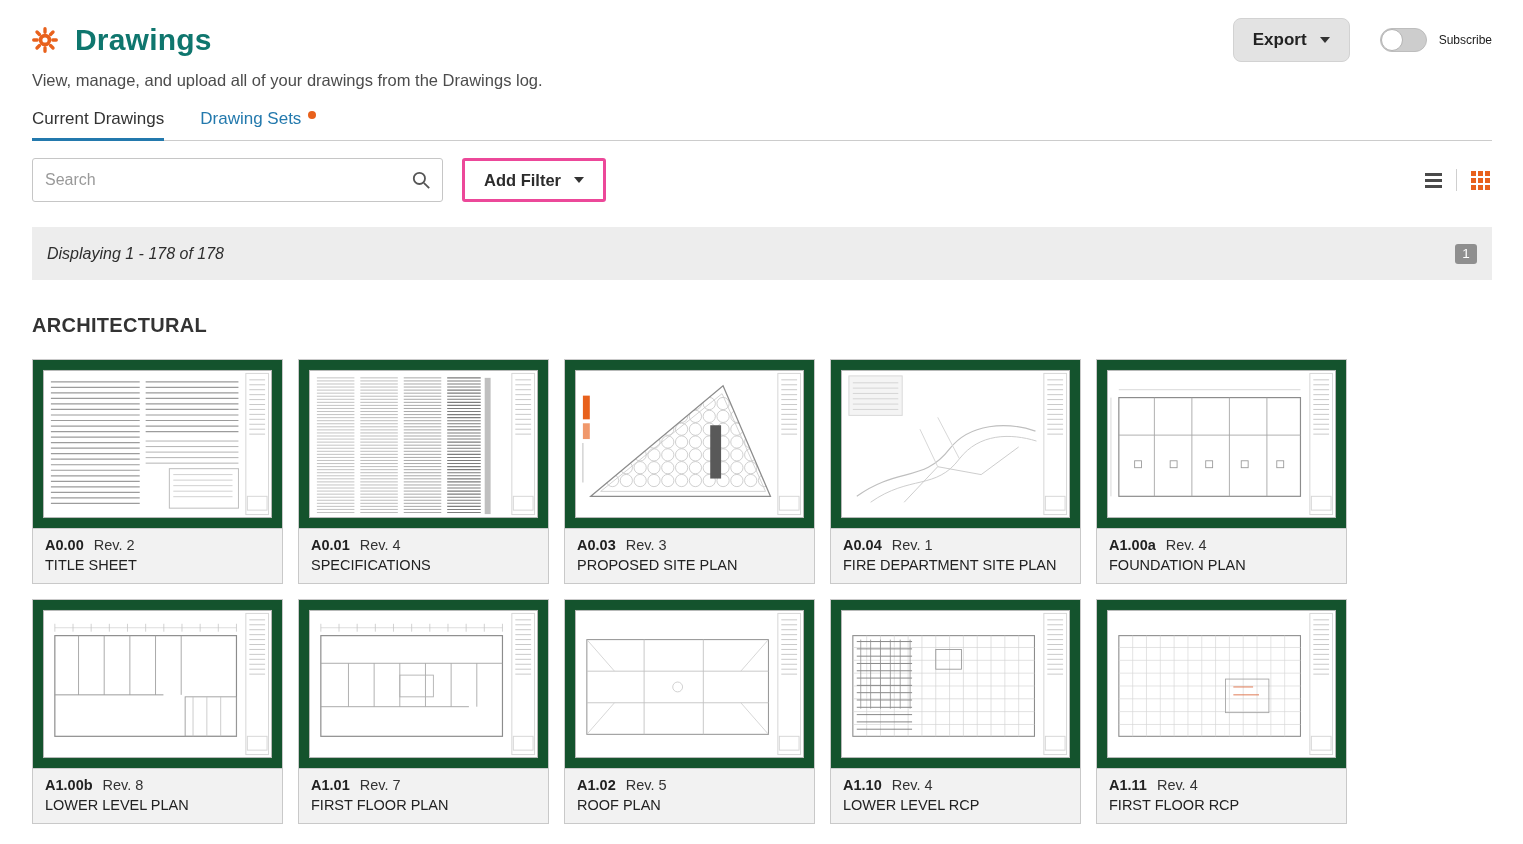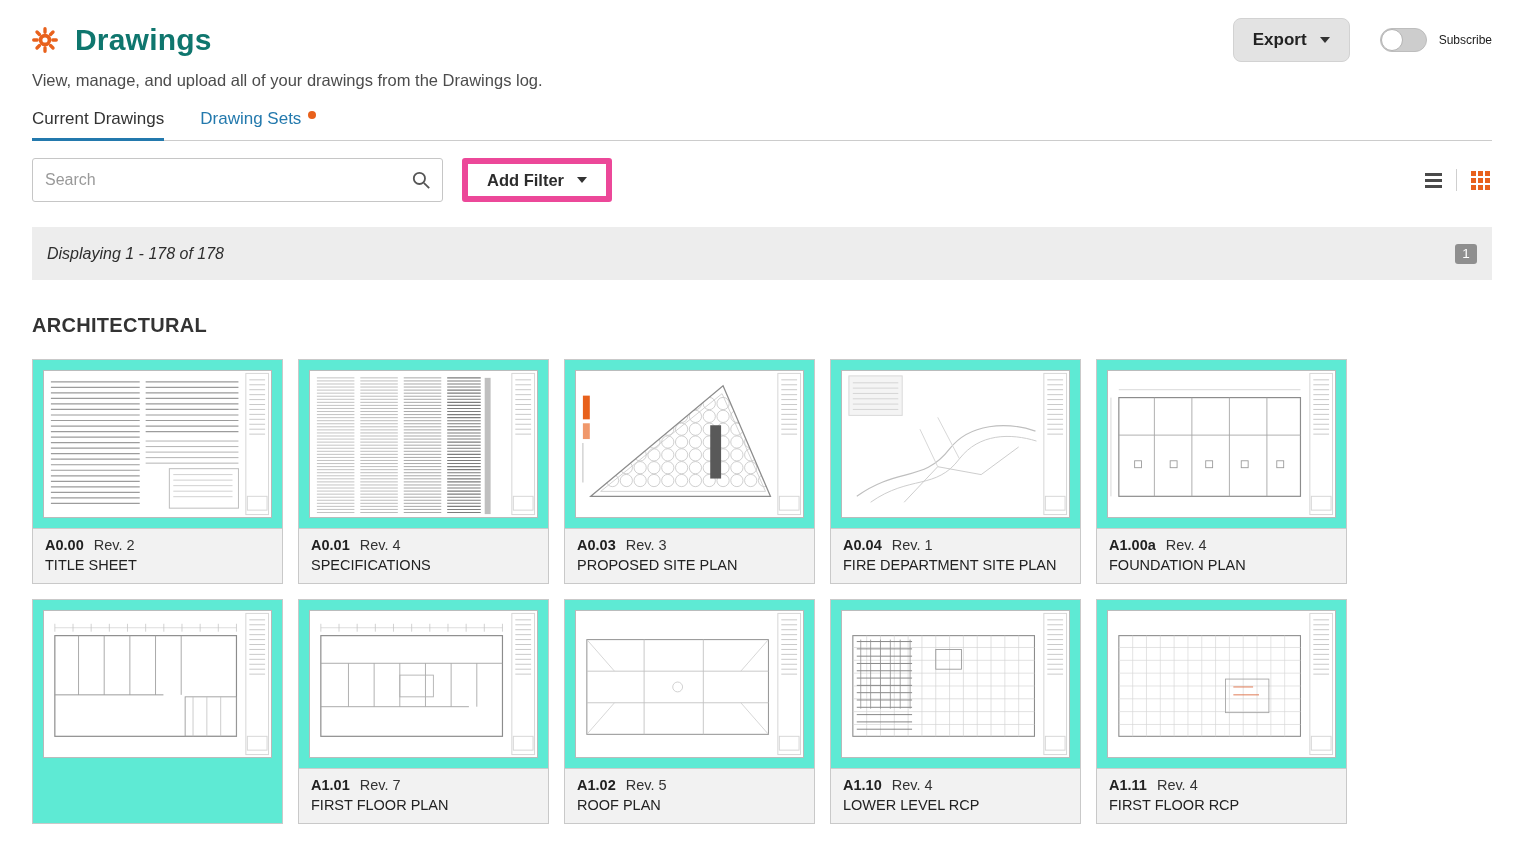--- a/index.html
+++ b/index.html
@@ -42,40 +42,40 @@
   .toolbar { display:flex; align-items:center; margin-top:17px; }
   .search-wrap { position:relative; width:411px; }
   .search-input {
     width:100%; height:44px; border:1px solid #c6c6c6; border-radius:3px;
     padding:0 42px 0 12px; font-size:16px; color:#333; font-family:inherit; outline:none;
   }
   .search-input::placeholder { color:#999; }
   .search-icon { position:absolute; right:12px; top:12px; width:20px; height:20px; cursor:pointer; }
   .add-filter-btn {
     margin-left:19px; height:44px; display:flex; align-items:center; gap:13px;
-    background:#fff; border:6px solid #ec4899; border-radius:3px; padding:0 19px;
+    background:#fff; border:3px solid #ec4899; border-radius:3px; padding:0 19px;
     font-size:16.5px; font-weight:bold; color:#2c2c2c; font-family:inherit; cursor:pointer;
   }
   .view-icons { margin-left:auto; display:flex; align-items:center; gap:12px; }
   .list-icon { display:flex; flex-direction:column; gap:3px; cursor:pointer; padding:2px; }
   .list-icon span { width:17px; height:3px; background:#4a4a4a; }
   .icon-sep { width:1px; height:22px; background:#cfcfcf; }
   .grid-icon { display:grid; grid-template-columns:repeat(3,5px); grid-auto-rows:5px; gap:2px; cursor:pointer; padding:2px; }
   .grid-icon span { width:5px; height:5px; background:var(--accent); }
 
   
   .status-bar { margin-top:25px; background:#ededed; height:53px; display:flex; align-items:center; padding:0 15px; }
   .status-text { font-style:italic; font-size:16px; color:#2e2e2e; }
   .page-badge { margin-left:auto; background:#8f8f8f; color:#fff; font-size:13.5px; min-width:22px; height:20px; line-height:20px; text-align:center; border-radius:3px; cursor:pointer; }
 
   .section-title { margin:34px 0 0 0; font-size:20px; font-weight:bold; color:#333; letter-spacing:.3px; }
 
   
   .cards-grid { margin-top:22px; display:grid; grid-template-columns:repeat(5,251px); gap:15px; }
-  .card { border:1px solid #c9c9c9; background:#5eead4; cursor:pointer; }
+  .card { border:1px solid #c9c9c9; background:#14532d; cursor:pointer; }
   .thumb { height:168px; display:flex; align-items:center; justify-content:center; padding:8px 10px; }
   .thumb svg { width:100%; height:152px; }
   .card-footer { background:#f2f2f2; border-top:1px solid #ccc; padding:8px 12px 10px; }
   .card-line1 { font-size:14.5px; color:#222; }
   .num { font-weight:bold; margin-right:10px; }
   .rev { color:#333; }
   .card-title2 { font-size:14.5px; margin-top:4px; color:#222; }
 </style>
 </head>
 <body>
@@ -379,20 +379,26 @@
             <rect x="207" y="128" width="20" height="14" fill="none" stroke="#d6d6d6"></rect>
             <rect x="12" y="26" width="184" height="102" fill="none" stroke="#8c8c8c" stroke-width="1.2"></rect>
             <path d="M36.0 26v60M62.0 26v60M88.0 26v60M114.0 26v60M140.0 26v60" stroke="#a0a0a0" stroke-width="0.9" fill="none"></path>
             <path d="M12 86.0h110" stroke="#9a9a9a" stroke-width="1" fill="none"></path>
             <rect x="144" y="88" width="52" height="40" fill="none" stroke="#9a9a9a" stroke-width="0.9"></rect>
             <path d="M152.0 88v40M166.0 88v40M180.0 88v40" stroke="#c0c0c0" stroke-width="0.8" fill="none"></path>
             <path d="M12 18 H196" stroke="#d2d2d2" stroke-width="0.8"></path>
             <path d="M12.0 14v8M30.4 14v8M48.8 14v8M67.2 14v8M85.6 14v8M104.0 14v8M122.4 14v8M140.8 14v8M159.2 14v8M177.6 14v8M196.0 14v8" stroke="#c6c6c6" stroke-width="0.8" fill="none"></path>
           </svg>
         </div>
+    <div class="card-footer">
+      <div class="card-line1">
+        <span class="num">A1.00b</span><span class="rev">Rev. 8</span>
+      </div>
+      <div class="card-title2">LOWER LEVEL PLAN</div>
+    </div>
   </div>
 
   <div class="card">
     <div class="thumb">
           <svg viewBox="0 0 232 150" preserveAspectRatio="xMidYMid meet">
             <rect x="0.5" y="0.5" width="231" height="149" fill="#fff" stroke="#b9b9b9"></rect>
             <rect x="205.5" y="3.5" width="23" height="143" fill="none" stroke="#d6d6d6"></rect>
             <path d="M209 10.0h16M209 15.0h16M209 20.0h16M209 25.0h16M209 30.0h16M209 35.0h16M209 40.0h16M209 45.0h16M209 50.0h16M209 55.0h16M209 60.0h16M209 65.0h16" stroke="#c9c9c9" stroke-width="1" fill="none"></path>
             <rect x="207" y="128" width="20" height="14" fill="none" stroke="#d6d6d6"></rect>
             <rect x="12" y="26" width="184" height="102" fill="none" stroke="#8c8c8c" stroke-width="1.2"></rect>

